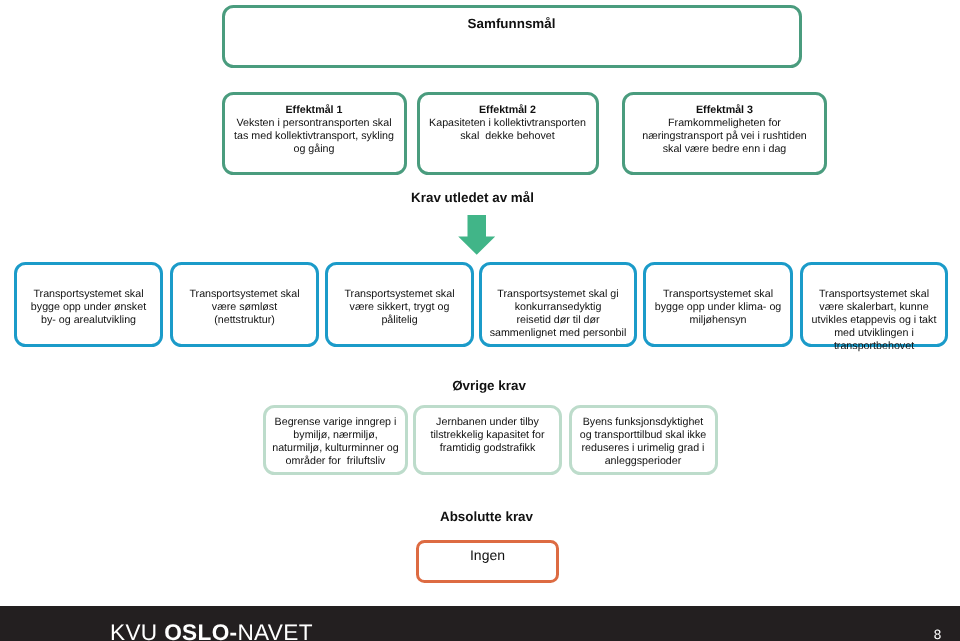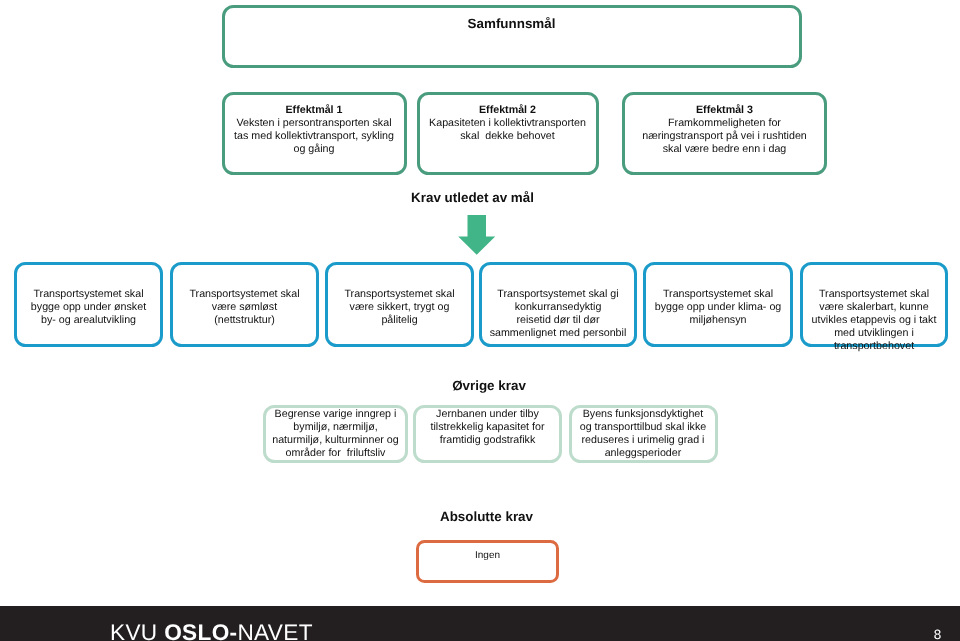--- a/index.html
+++ b/index.html
@@ -56,30 +56,30 @@
   .req{border-width:3px;border-radius:11.5px;top:262px;height:85px;padding-top:23px;}
   .req-body{font-size:10.7px;line-height:13.1px;padding:0 2px;}
   #req1{left:14px;width:149px;}
   #req2{left:170px;width:149px;}
   #req3{left:325px;width:149px;}
   #req4{left:479px;width:158px;}
   #req5{left:643px;width:150px;}
   #req6{left:800px;width:148px;}
 
   
-  .oth{border-width:3px;border-radius:11.5px;top:405px;height:58px;}
+  .oth{border-width:3px;border-radius:11.5px;top:405px;height:70px;padding-top:8px;}
   .oth-body{font-size:10.7px;line-height:13.1px;padding:0 2px;}
   #oth1{left:263px;width:145px;}
   #oth2{left:413px;width:149px;}
   #oth3{left:568.5px;width:149px;}
 
   
   #absbox{left:416px;top:540px;width:143px;height:43px;
           border-width:3px;border-radius:8.5px;padding-top:5.5px;}
-  .abs-body{font-size:10px;line-height:13.1px;}
+  .abs-body{font-size:14px;line-height:13.1px;}
 
   
   .footer{height:35px;}
   .logo{left:110px;top:14px;font-size:22.6px;letter-spacing:0.35px;}
   .pagenum{left:930px;width:15px;text-align:center;top:21px;font-size:13.5px;}
 </style>
 </head>
 <body>
 
 <div id="slide">

